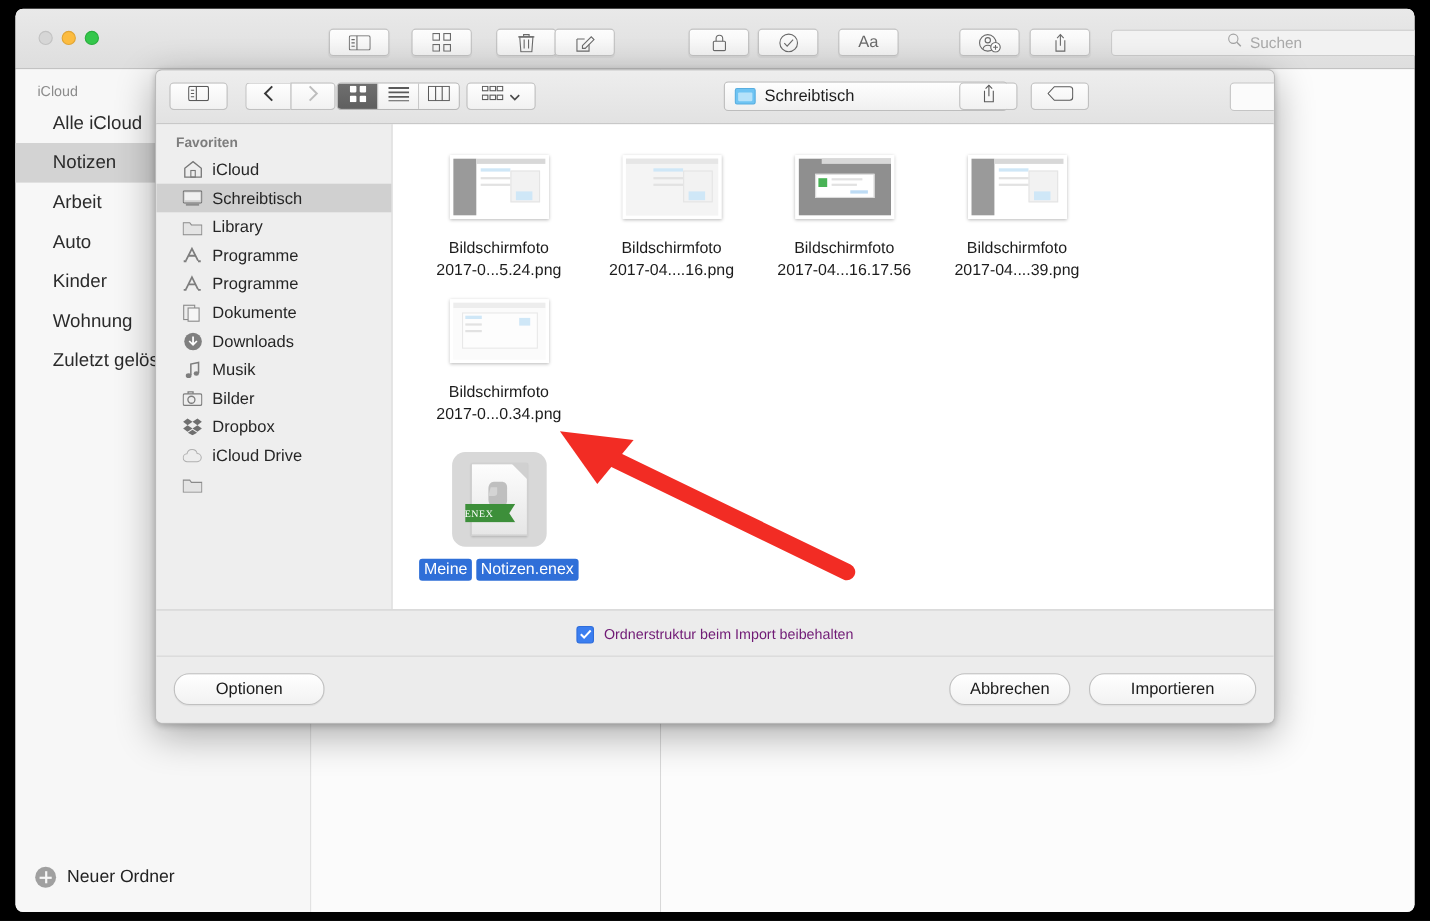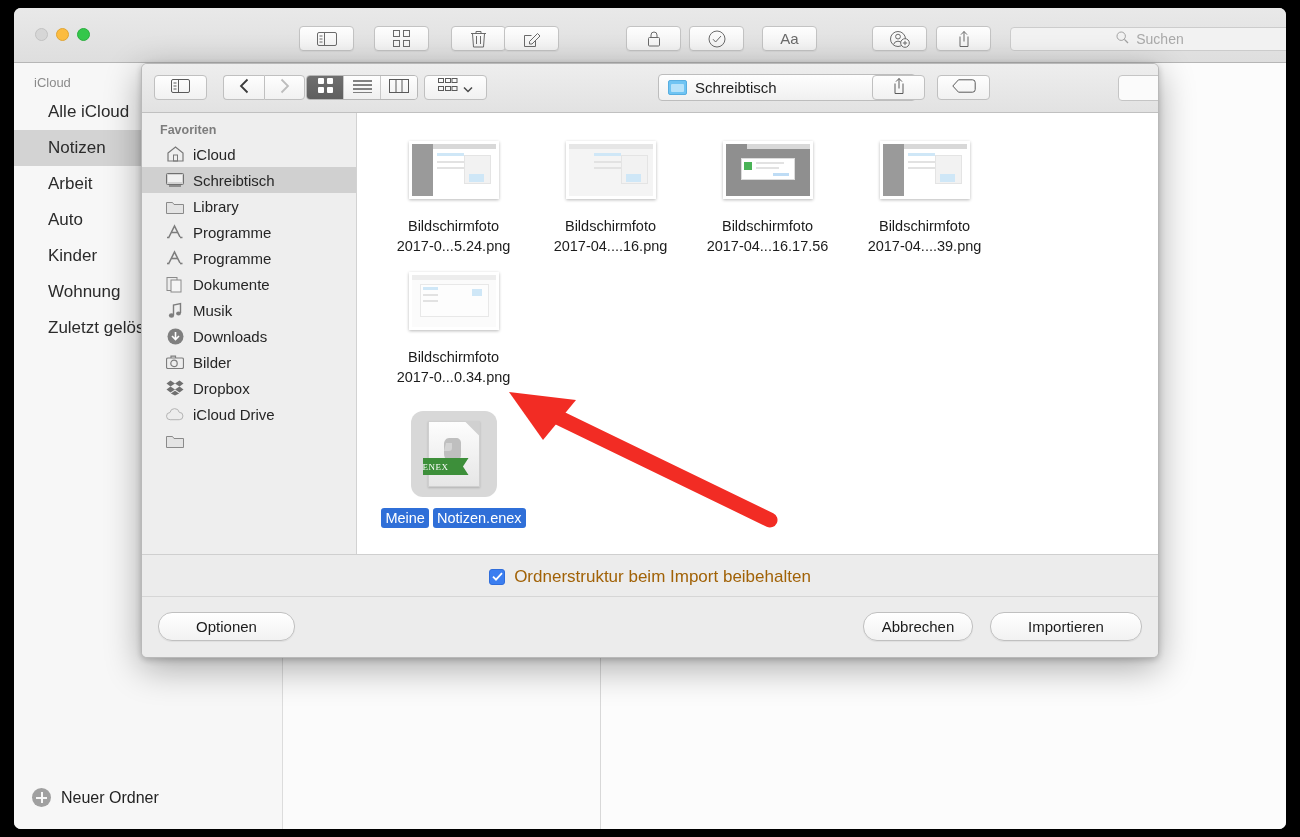--- a/index.html
+++ b/index.html
@@ -450,21 +450,21 @@
   .checkbox {
     width: 16px; height: 16px;
     background: #3b7ef0;
     border-radius: 3px;
     border: 1px solid #2f6ddb;
     display: flex;
     align-items: center;
     justify-content: center;
     box-sizing: border-box;
   }
-  .cb-label { font-size: 17px; color: #a16207; }
+  .cb-label { font-size: 13px; color: #701a75; }
 
   .sheet-buttons {
     position: absolute;
     left: 0;
     bottom: 0;
     width: 100%;
     height: 60px;
     background: #ececec;
     border-top: 1px solid #d6d6d6;
   }
@@ -805,37 +805,37 @@
           <svg width="18" height="17" viewBox="0 0 18 17">
               <rect x="1" y="1.5" width="10" height="13" fill="#ececec" stroke="#8a8a8a"></rect>
               <rect x="5" y="4" width="10" height="12" fill="#f5f5f5" stroke="#8a8a8a"></rect>
             </svg>
         </span>
         <span>Dokumente</span>
       </div>
 
       <div class="fsb-item">
         <span class="ic">
+          <svg width="17" height="17" viewBox="0 0 17 17">
+              <circle cx="8.5" cy="8.5" r="8" fill="#7f7f7f"></circle>
+              <path d="M8.5 4v7M5 8l3.5 3.5L12 8" fill="none" stroke="#fff" stroke-width="1.6"></path>
+            </svg>
+        </span>
+        <span>Downloads</span>
+      </div>
+
+      <div class="fsb-item">
+        <span class="ic">
           <svg width="15" height="17" viewBox="0 0 15 17">
               <path d="M5.5 13V3l7-1.5V11" fill="none" stroke="#7d7d7d" stroke-width="1.4"></path>
               <ellipse cx="3.5" cy="13.5" rx="2.6" ry="2.2" fill="#7d7d7d"></ellipse>
               <ellipse cx="10.5" cy="11.5" rx="2.4" ry="2" fill="#7d7d7d"></ellipse>
             </svg>
         </span>
         <span>Musik</span>
-      </div>
-
-      <div class="fsb-item">
-        <span class="ic">
-          <svg width="17" height="17" viewBox="0 0 17 17">
-              <circle cx="8.5" cy="8.5" r="8" fill="#7f7f7f"></circle>
-              <path d="M8.5 4v7M5 8l3.5 3.5L12 8" fill="none" stroke="#fff" stroke-width="1.6"></path>
-            </svg>
-        </span>
-        <span>Downloads</span>
       </div>
 
       <div class="fsb-item">
         <span class="ic">
           <svg width="18" height="14" viewBox="0 0 18 14">
               <rect x="0.5" y="3" width="17" height="10.5" rx="1.5" fill="none" stroke="#7d7d7d" stroke-width="1.2"></rect>
               <path d="M5 3V1.2h4.5V3" fill="none" stroke="#7d7d7d" stroke-width="1.2"></path>
               <circle cx="8" cy="8.4" r="3.2" fill="none" stroke="#7d7d7d" stroke-width="1.2"></circle>
             </svg>
         </span>

